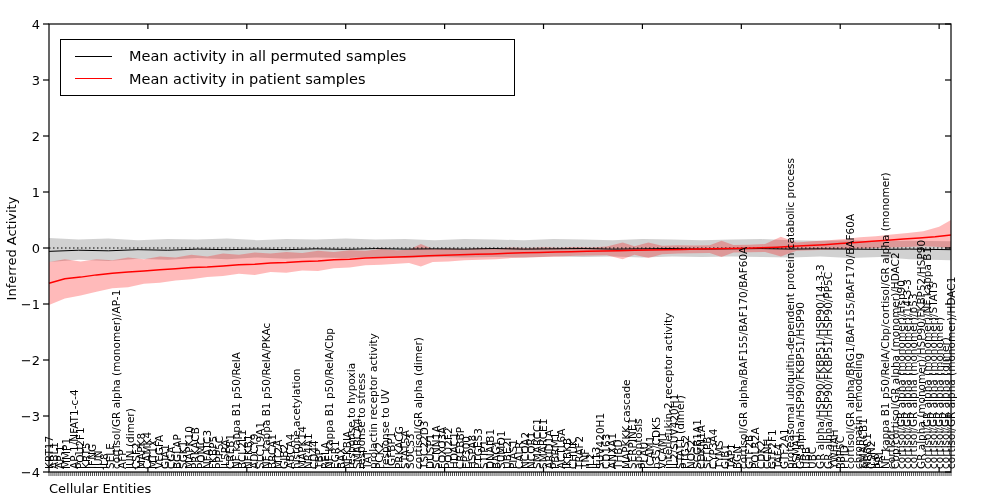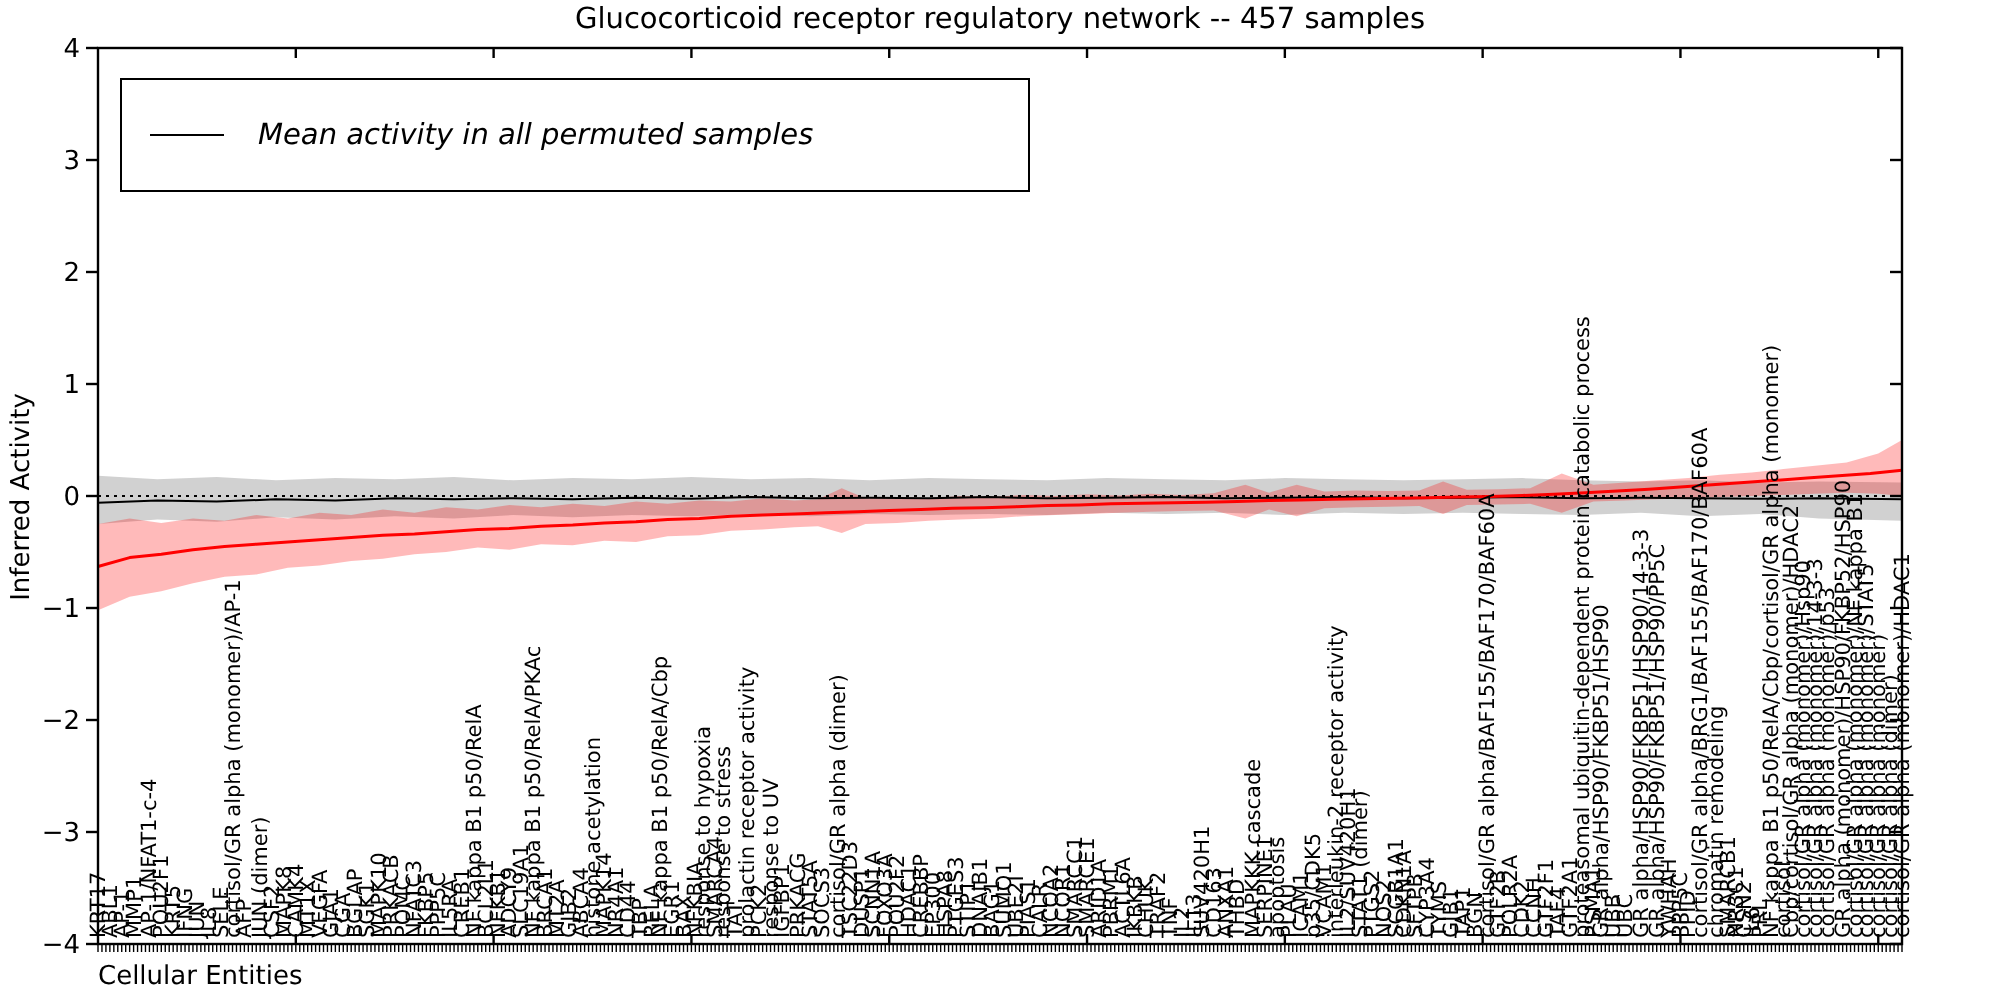--- a/index.html
+++ b/index.html
@@ -20,21 +20,21 @@
   .xlabel{
     position:absolute;left:49px;top:481px;width:902px;
     font-size:13px;
   }
   .legend{
     position:absolute;left:60px;top:39px;width:455px;height:57px;
     border:1px solid #000;background:#fff;box-sizing:border-box;
     display:flex;flex-direction:column;justify-content:space-evenly;
     padding:2px 0;
   }
-  .legend-entry{display:flex;align-items:center;font-size:14.5px;font-style:italic;}
+  .legend-entry{display:flex;align-items:center;font-size:14.5px;}
   .legend-line{width:37px;height:0;border-top:1.6px solid #000;margin-left:14px;margin-right:17px;flex:0 0 auto;}
 </style>
 </head>
 <body>
 
 <div id="figure">
   <svg id="plot" width="1000" height="500">
       <polygon points="49,237.92 78.67105263157895,239.6 108.34210526315789,238.48000000000002 138.01315789473682,240.16 167.68421052631578,239.04 197.35526315789474,239.6 227.02631578947367,238.48000000000002 256.6973684210526,240.16 286.36842105263156,239.04 316.0394736842105,239.6 345.7105263157895,238.48000000000002 375.38157894736844,239.6 405.05263157894734,239.04 434.7236842105263,240.16 464.39473684210526,239.04 494.0657894736842,239.6 523.7368421052631,240.16 553.4078947368421,239.04 583.078947368421,239.6 612.75,240.16 642.421052631579,239.04 672.0921052631579,239.6 701.7631578947369,240.16 731.4342105263158,239.6 761.1052631578947,239.04 790.7763157894736,240.16 820.4473684210526,240.72 850.1184210526316,240.16 879.7894736842105,241.28 909.4605263157895,240.72 951,241.28 951,260.32 909.4605263157895,259.20000000000005 879.7894736842105,256.96000000000004 850.1184210526316,258.08 820.4473684210526,256.40000000000003 790.7763157894736,257.52 761.1052631578947,256.96000000000004 731.4342105263158,256.40000000000003 701.7631578947369,256.96000000000004 672.0921052631579,256.40000000000003 642.421052631579,257.52 612.75,256.40000000000003 583.078947368421,256.96000000000004 553.4078947368421,256.40000000000003 523.7368421052631,257.52 494.0657894736842,256.96000000000004 464.39473684210526,257.52 434.7236842105263,256.96000000000004 405.05263157894734,258.08 375.38157894736844,256.96000000000004 345.7105263157895,258.08 316.0394736842105,257.52 286.36842105263156,258.64 256.6973684210526,257.52 227.02631578947367,259.20000000000005 197.35526315789474,258.08 167.68421052631578,259.76 138.01315789473682,258.64 108.34210526315789,260.88 78.67105263157895,259.76 49,262" fill="#999999" fill-opacity="0.45" stroke="none"></polygon>
       <polygon points="49,262 64.82456140350877,259.20000000000005 80.64912280701755,261.44 96.47368421052632,259.20000000000005 112.2982456140351,260.32 128.12280701754386,257.52 143.94736842105263,259.20000000000005 159.7719298245614,256.40000000000003 175.5964912280702,257.52 191.42105263157896,254.72 207.24561403508773,256.40000000000003 223.0701754385965,253.59999999999997 238.89473684210526,254.72 254.71929824561403,252.48000000000002 270.5438596491228,253.59999999999997 286.36842105263156,251.92000000000002 302.1929824561404,253.04 318.0175438596491,250.79999999999998 333.8421052631579,251.92000000000002 349.6666666666667,250.24 365.49122807017545,250.79999999999998 381.3157894736842,249.11999999999998 397.140350877193,250.24 409.00877192982455,249.68 420.87719298245617,244.08 432.7456140350877,249.11999999999998 448.5701754385965,248.56 464.39473684210526,249.11999999999998 480.219298245614,248 496.0438596491228,248.56 511.86842105263156,247.44 527.6929824561403,248 543.5175438596491,247.16 559.3421052631579,247.72 575.1666666666666,246.88 590.9912280701755,247.44 606.8157894736842,246.6 622.640350877193,242.4 634.5087719298245,246.32000000000002 648.3552631578947,242.4 662.2017543859649,245.76 678.0263157894736,245.20000000000002 693.8508771929825,245.48000000000002 709.6754385964912,245.20000000000002 721.5438596491229,240.72 733.4122807017544,244.92 749.2368421052631,244.64 765.061403508772,244.08 780.8859649122807,236.79999999999998 796.7105263157895,242.4 812.5350877192982,241.28 828.359649122807,240.16 844.1842105263158,239.04 860.0087719298245,237.36 875.8333333333334,236.24 891.6578947368421,234.56 907.4824561403509,232.88 923.3070175438596,231.20000000000002 939.1315789473684,226.72 951,220 951,248 939.1315789473684,246.88 923.3070175438596,246.32000000000002 907.4824561403509,246.88 891.6578947368421,247.44 875.8333333333334,248 860.0087719298245,248.56 844.1842105263158,249.11999999999998 828.359649122807,249.68 812.5350877192982,250.24 796.7105263157895,250.79999999999998 780.8859649122807,256.40000000000003 765.061403508772,251.92000000000002 749.2368421052631,252.20000000000002 733.4122807017544,252.48000000000002 721.5438596491229,256.96000000000004 709.6754385964912,253.04 693.8508771929825,253.32 678.0263157894736,253.59999999999997 662.2017543859649,254.16000000000003 648.3552631578947,258.08 634.5087719298245,254.72 622.640350877193,259.20000000000005 606.8157894736842,255.28 590.9912280701755,255.56 575.1666666666666,255.83999999999997 559.3421052631579,256.40000000000003 543.5175438596491,256.96000000000004 527.6929824561403,257.52 511.86842105263156,258.08 496.0438596491228,259.20000000000005 480.219298245614,259.76 464.39473684210526,260.32 448.5701754385965,261.44 432.7456140350877,262 420.87719298245617,266.48 409.00877192982455,263.12 397.140350877193,263.68 381.3157894736842,264.79999999999995 365.49122807017545,265.36 349.6666666666667,267.59999999999997 333.8421052631579,268.16 318.0175438596491,270.96000000000004 302.1929824561404,270.40000000000003 286.36842105263156,272.64 270.5438596491228,272.08 254.71929824561403,274.88 238.89473684210526,273.76 223.0701754385965,276 207.24561403508773,277.12 191.42105263157896,279.36 175.5964912280702,280.48 159.7719298245614,282.72 143.94736842105263,283.84 128.12280701754386,287.2 112.2982456140351,288.32 96.47368421052632,291.68 80.64912280701755,295.59999999999997 64.82456140350877,298.40000000000003 49,305.12" fill="#ff0000" fill-opacity="0.27" stroke="none"></polygon>
       <line x1="49" x2="951" y1="248" y2="248" stroke="#000000" stroke-width="1" stroke-dasharray="1.5,2.5"></line>
@@ -691,22 +691,25 @@
       <line x1="935.1754385964912" x2="935.1754385964912" y1="472" y2="476" stroke="#000" stroke-width="0.7"></line>
       <line x1="937.1535087719299" x2="937.1535087719299" y1="472" y2="476" stroke="#000" stroke-width="0.7"></line>
       <line x1="939.1315789473684" x2="939.1315789473684" y1="472" y2="476" stroke="#000" stroke-width="0.7"></line>
       <line x1="941.109649122807" x2="941.109649122807" y1="472" y2="476" stroke="#000" stroke-width="0.7"></line>
       <line x1="943.0877192982456" x2="943.0877192982456" y1="472" y2="476" stroke="#000" stroke-width="0.7"></line>
       <line x1="945.0657894736842" x2="945.0657894736842" y1="472" y2="476" stroke="#000" stroke-width="0.7"></line>
       <line x1="947.0438596491229" x2="947.0438596491229" y1="472" y2="476" stroke="#000" stroke-width="0.7"></line>
       <line x1="949.0219298245614" x2="949.0219298245614" y1="472" y2="476" stroke="#000" stroke-width="0.7"></line>
       <line x1="951" x2="951" y1="472" y2="476" stroke="#000" stroke-width="0.7"></line>
     </svg>
-  <div class="fig-title">Glucocorticoid receptor regulatory network -- 457 samples</div>
   <div class="ylabel">Inferred Activity</div>
   <div class="xlabel">Cellular Entities</div>
   <div class="legend">
     <div class="legend-entry">
       <span class="legend-line" style="border-top-color: rgb(0, 0, 0);"></span>
       <span>Mean activity in all permuted samples</span>
     </div>
+    <div class="legend-entry">
+      <span class="legend-line" style="border-top-color: rgb(255, 0, 0);"></span>
+      <span>Mean activity in patient samples</span>
+    </div>
   </div>
 </div>
 
 </body></html>

